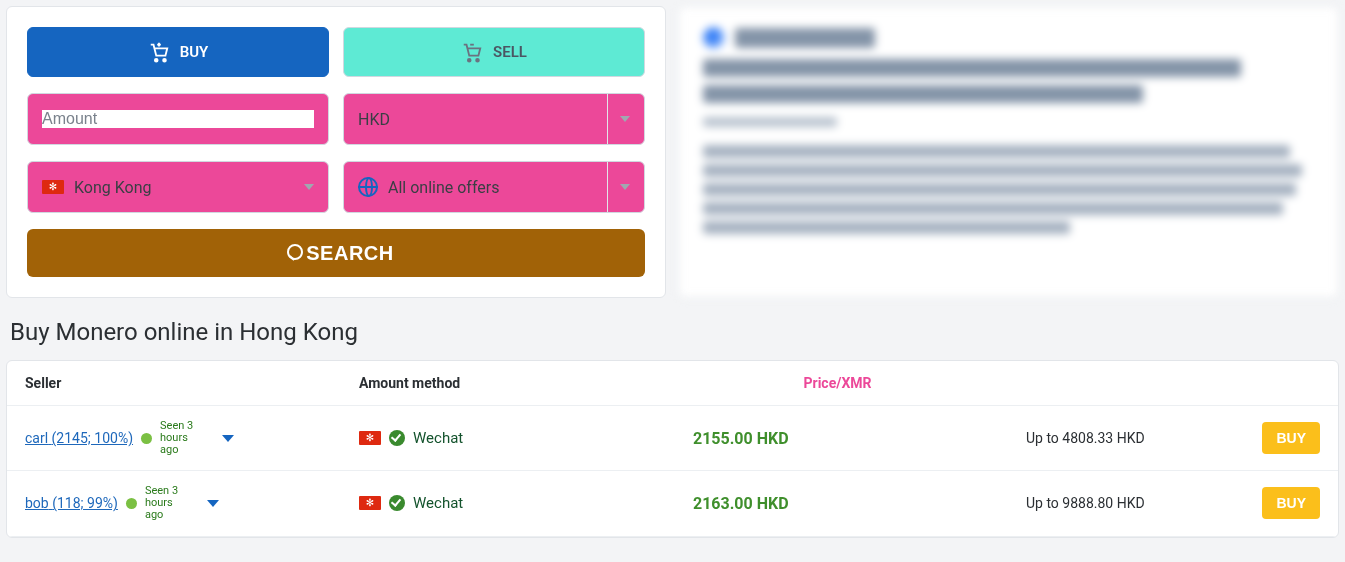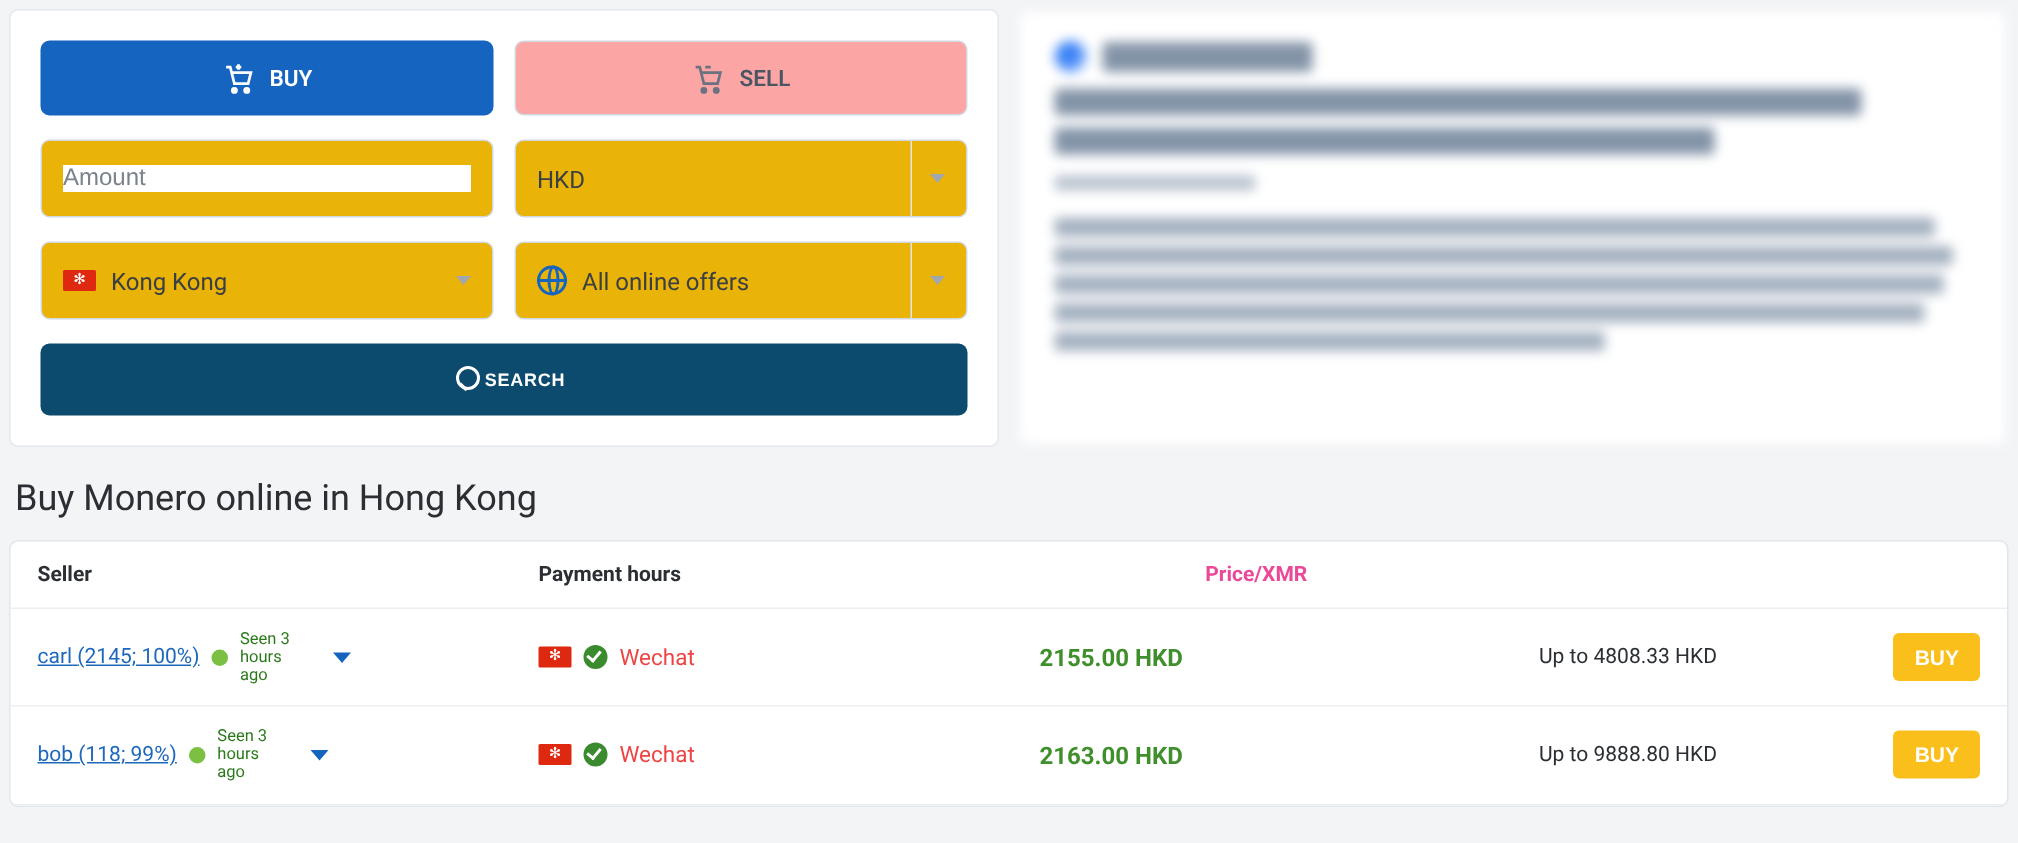--- a/index.html
+++ b/index.html
@@ -24,38 +24,38 @@
   height: 50px;
   border-radius: 6px;
   display: flex;
   align-items: center;
   justify-content: center;
   gap: 10px;
   font-weight: 600;
   font-size: 15px;
   cursor: pointer;
   border: 1px solid #d1d8e0;
-  background: #fca5a5;
+  background: #5eead4;
   color: #4b5663;
 }
 .tab-btn.active {
   background: #1565c0;
   border-color: #1565c0;
   color: #fff;
 }
 .fields-row { display: flex; gap: 14px; margin-bottom: 16px; }
 .field {
   flex: 1;
   height: 52px;
   border: 1px solid #d1d8e0;
   border-radius: 6px;
   display: flex;
   align-items: center;
   padding: 0 14px;
-  background: #eab308;
+  background: #ec4899;
   gap: 10px;
   color: #6b7280;
   font-size: 16px;
   justify-content: center;
 }
 .field input {
   border: none;
   outline: none;
   width: 100%;
   font-size: 16px;
@@ -73,25 +73,25 @@
 .field .chev-box.noborder { border-left: none; }
 .chev-down {
   width: 0; height: 0;
   border-left: 5px solid transparent;
   border-right: 5px solid transparent;
   border-top: 6px solid #a0a7b0;
 }
 .search-btn {
   width: 100%;
   height: 48px;
-  background: #0c4a6e;
+  background: #a16207;
   border: none;
   border-radius: 6px;
   color: #fff;
-  font-size: 12px;
+  font-size: 20px;
   font-weight: 600;
   display: flex;
   align-items: center;
   justify-content: center;
   gap: 10px;
   cursor: pointer;
   letter-spacing: 0.5px;
 }
 .news-card {
   flex: 1;
@@ -148,21 +148,21 @@
 }
 .seen-text { color: #2a7a1b; font-size: 11px; line-height: 1.1; width: 44px; }
 .row-chev {
   width: 0; height: 0;
   border-left: 6px solid transparent;
   border-right: 6px solid transparent;
   border-top: 7px solid #1565c0;
   margin-left: 10px;
   cursor: pointer;
 }
-.pm-cell { display: flex; align-items: center; gap: 8px; font-size: 15px; color: #ef4444; }
+.pm-cell { display: flex; align-items: center; gap: 8px; font-size: 15px; color: #14532d; }
 .check-circ {
   width: 16px; height: 16px; border-radius: 50%;
   background: #3a8a2e; position: relative; display: inline-block;
 }
 .check-circ::after {
   content: "";
   position: absolute;
   left: 4px; top: 2px;
   width: 4px; height: 7px;
   border-right: 2px solid #fff;
@@ -286,21 +286,21 @@
     <div class="news-bar" style="width:95%;height:13px;background:#a6b2c1;margin:6px 0"></div>
     <div class="news-bar" style="width:60%;height:13px;background:#a6b2c1;margin:6px 0"></div>
   </div>
 </div>
 
 <h2 class="section-title">Buy Monero online in Hong Kong</h2>
 
 <div class="listings">
   <div class="list-row header">
     <div>Seller</div>
-    <div>Payment hours</div>
+    <div>Amount method</div>
     <div class="price-head">Price/XMR</div>
     <div></div>
   </div>
 
   <div class="list-row">
     <div class="seller-cell">
       <a class="seller-link"><span>carl</span> <span>(2145; 100%)</span></a>
       <span class="status-dot"></span>
       <span class="seen-text">Seen 3 hours ago</span>
       <span class="row-chev"></span>

